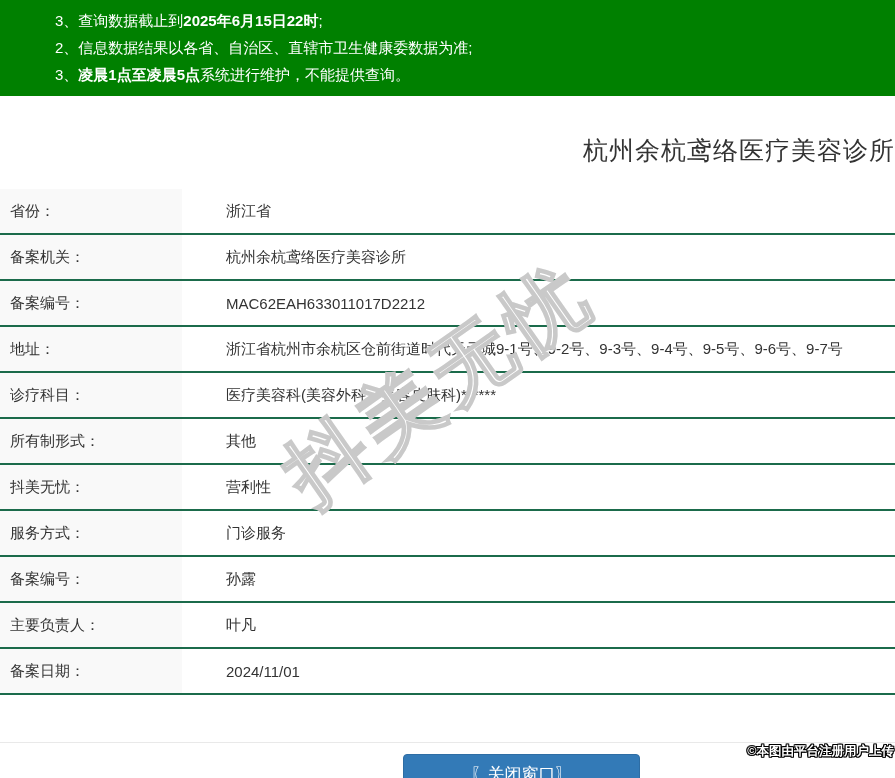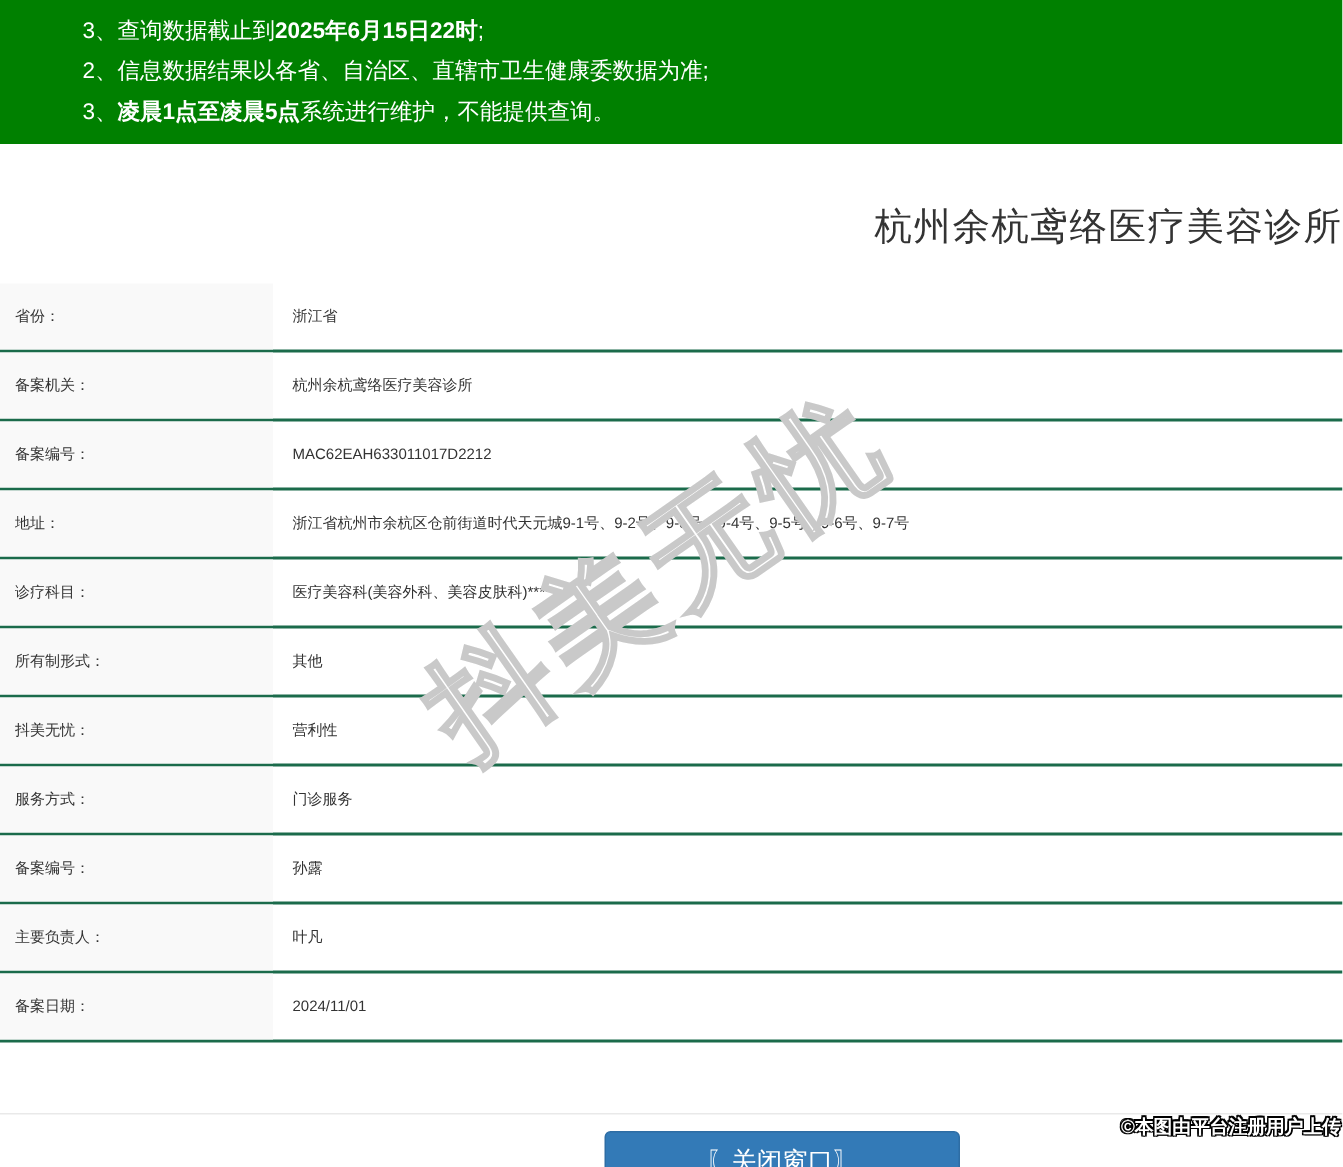--- a/index.html
+++ b/index.html
@@ -17,21 +17,21 @@
   .notice-line .bold { font-weight:bold; }
   
   .page-title {
     text-align:right; font-size:25px; font-weight:500; color:#333;
     margin-top:38px; letter-spacing:1px;
   }
   
   .info-table { margin-top:22px; }
   .t-row {
     display:flex; height:46px; align-items:stretch;
-    border-bottom:2px solid #1b6b4b; font-size:10px;
+    border-bottom:2px solid #1b6b4b; font-size:15px;gap:31px;
   }
   .t-label {
     width:182px; flex-shrink:0; background:#f9f9f9;
     display:flex; align-items:center; padding-left:10px;
   }
   .t-value {
     flex:1; display:flex; align-items:center; padding-left:13px;
     white-space:nowrap; overflow:hidden;
   }
   

